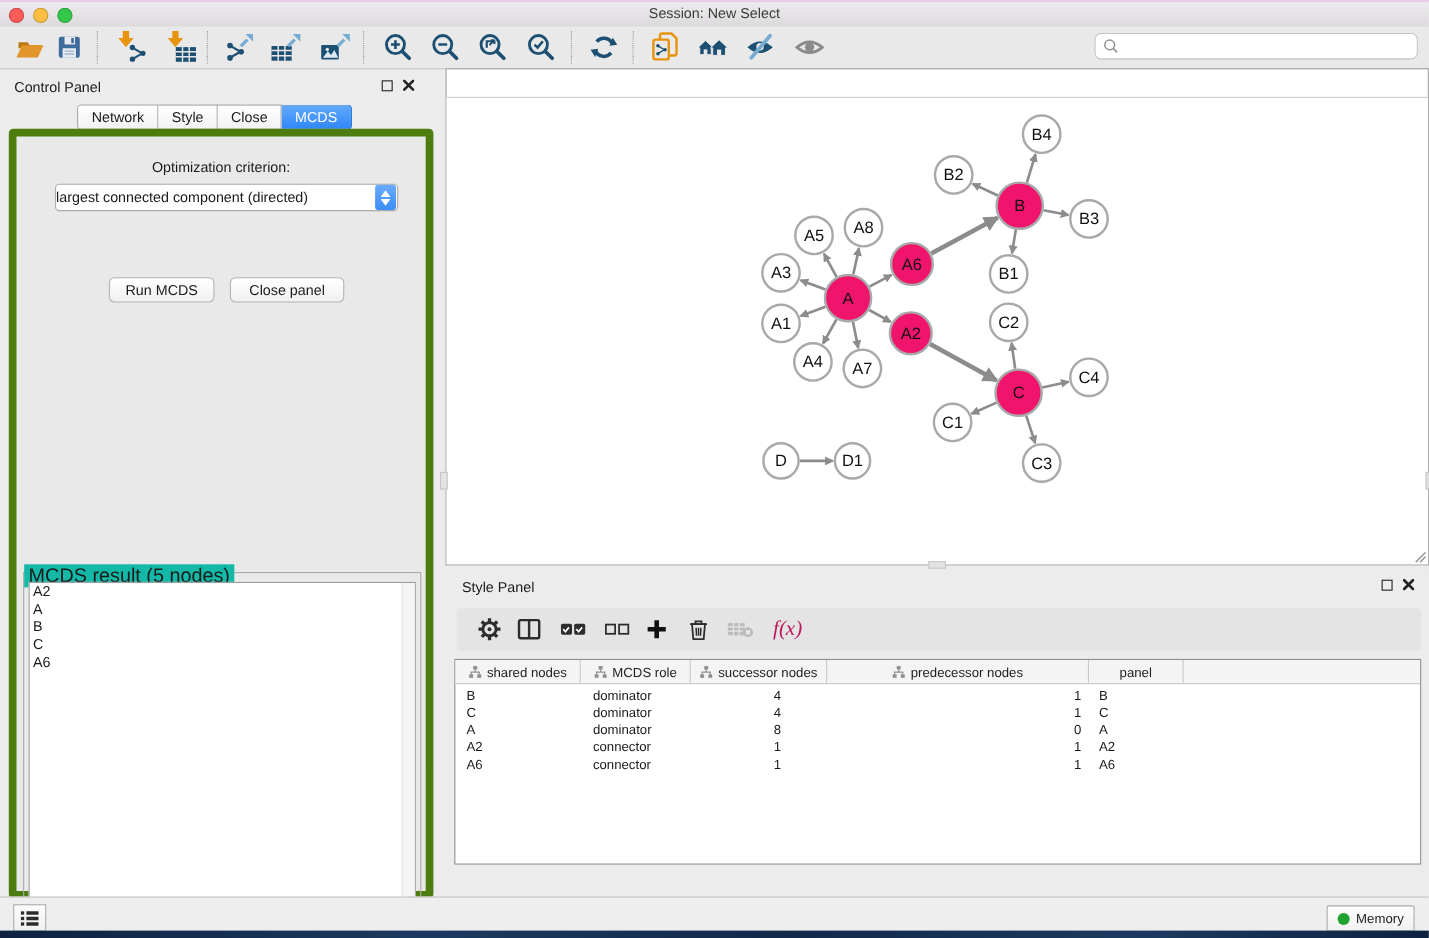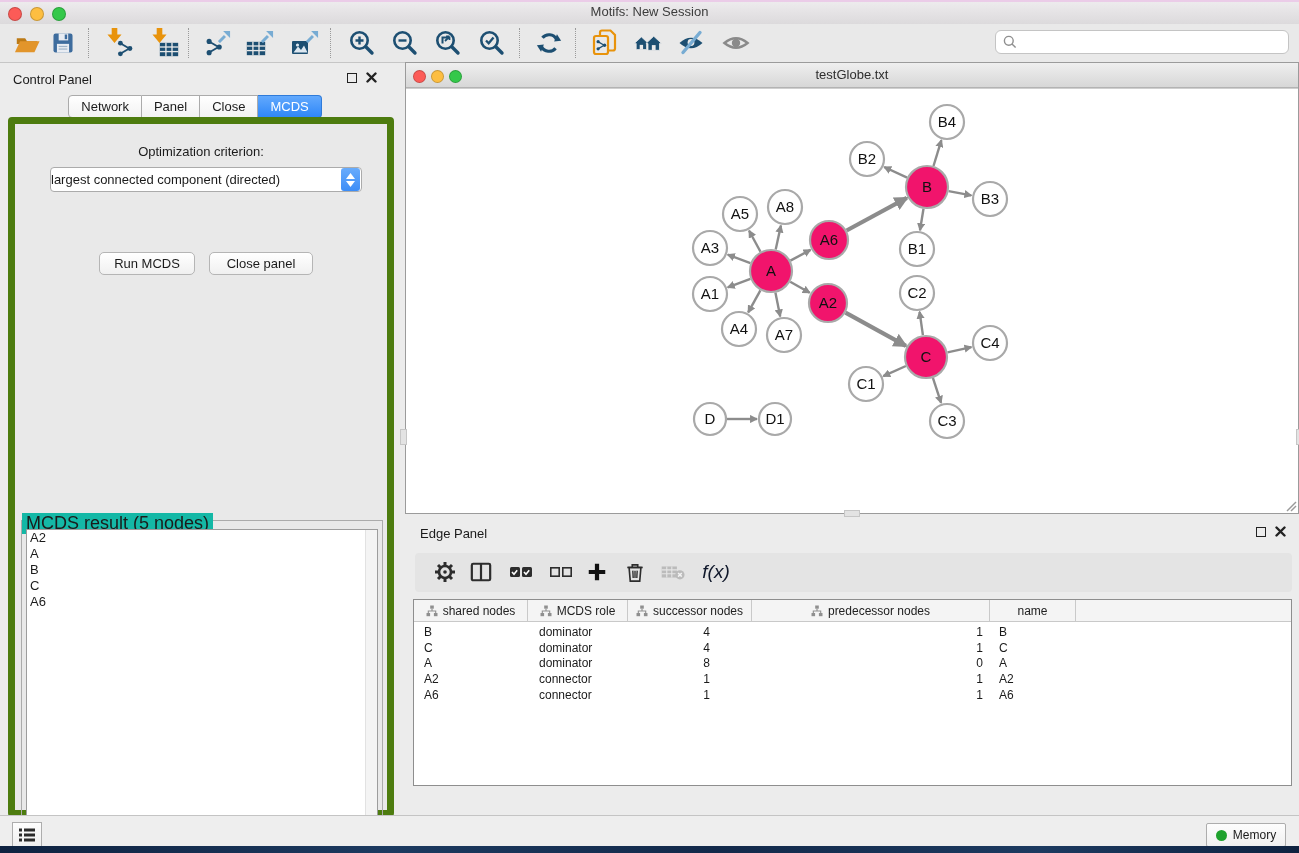--- a/index.html
+++ b/index.html
@@ -55,21 +55,21 @@
   .net-lights{position:absolute;left:7px;top:7px;display:flex;gap:5px}
   .net-light{width:11px;height:11px;border-radius:50%;border:0.5px solid rgba(0,0,0,.2)}
   .net-canvas{position:absolute;left:0px;top:25px;width:892px;height:424px;background:#fff;border-top:1px solid #CFCFCF}
   .grip{position:absolute;right:1px;bottom:1px;width:12px;height:12px}
   .nub{position:absolute;background:#E3E3E3;border:1px solid #C6C6C6}
 
   
   .table-panel{left:405px;top:518px;width:894px;height:297px;background:#ECECEC}
   .tp-toolbar{position:absolute;left:10px;top:35px;width:877px;height:39px;background:#E4E4E4;border-radius:4px}
   .tp-icon{position:absolute;top:5px;width:28px;height:28px;display:flex;align-items:center;justify-content:center}
-  .fx{font-family:Liberation Sans, sans-serif;font-style:italic;font-size:19px;color:#0f172a}
+  .fx{font-family:Liberation Serif, serif;font-style:italic;font-size:19px;color:#be185d}
   .ntable{position:absolute;left:8px;top:81px;width:879px;height:187px;background:#fff;border:1px solid #8E8E8E;box-sizing:border-box;overflow:hidden}
   .thead{display:flex;height:21px;background:#F4F4F4;border-bottom:1px solid #C9C9C9}
   .th{display:flex;align-items:center;justify-content:center;gap:5px;font-size:12px;color:#222;
       border-right:1px solid #C9C9C9;box-sizing:border-box;height:100%}
   .c0{width:114px}.c1{width:100px}.c2{width:124px}.c3{width:238px}.c4{width:86px}
   .tbody{padding-top:2px}
   .trow{display:flex;height:15.7px;align-items:center}
   .tcell{font-size:12px;box-sizing:border-box;white-space:nowrap}
   .trow .c0{padding-left:10px}.trow .c1{padding-left:11px}
   .trow .c2{text-align:right;padding-right:42px}.trow .c3{text-align:right;padding-right:7px}
@@ -138,21 +138,21 @@
     </symbol>
   </defs>
 </svg>
 
 <div class="abs titlebar">
   <div class="abs lights">
     <div class="light l-red"></div>
     <div class="light l-yel"></div>
     <div class="light l-grn"></div>
   </div>
-  <div class="title">Motifs: New Session</div>
+  <div class="title">Session: New Select</div>
 </div>
 
 <div class="abs toolbar">
   <span class="tb-btn" style="left:12px">
     <svg width="28" height="26" viewBox="0 0 30 28">
       <path d="M4 9 h9 l2 3 h11 v3 H4 z" fill="#BC7A16"></path>
       <path d="M2 24 L7.5 12 h21 l-5.5 12 z" fill="#E2952B"></path>
     </svg>
   </span>
   <span class="tb-btn" style="left:48px">
@@ -273,21 +273,21 @@
 <div class="abs control-panel">
   <div class="abs panel-title" style="left:13px;top:10px">Control Panel</div>
   <div class="panel-ctrl" style="right:13px;top:10px">
     <span class="winctl-float"></span>
     <svg width="11" height="11" viewBox="0 0 11 11">
       <path d="M1.5 1.5 L9.5 9.5 M9.5 1.5 L1.5 9.5" stroke="#222" stroke-width="2.4" stroke-linecap="round"></path>
     </svg>
   </div>
   <div class="cp-tabs segmented">
       <div class="seg">Network</div>
-      <div class="seg">Panel</div>
+      <div class="seg">Style</div>
       <div class="seg">Close</div>
       <div class="seg active">MCDS</div>
     </div>
   <div class="cp-body">
     <div class="opt-label">Optimization criterion:</div>
     <div class="dropdown">
       <span class="dd-text">largest connected component (directed)</span>
       <span class="dd-stepper">
         <svg width="9" height="6" viewBox="0 0 9 6">
             <path d="M4.5 0 L9 6 H0 z" fill="#fff"></path>
@@ -307,28 +307,20 @@
           <div class="result-item">A</div>
           <div class="result-item">B</div>
           <div class="result-item">C</div>
           <div class="result-item">A6</div>
         </div>
     </div>
   </div>
 </div>
 
 <div class="abs net-window">
-  <div class="net-titlebar">
-    <div class="net-lights">
-      <div class="net-light l-red"></div>
-      <div class="net-light l-yel"></div>
-      <div class="net-light l-grn"></div>
-    </div>
-    <div class="title">testGlobe.txt</div>
-  </div>
   <div class="net-canvas">
     <svg width="892" height="424" viewBox="406 88 892 422">
       <defs>
         <marker id="arrowhead" viewBox="0 0 10 10" refX="8.5" refY="5" markerWidth="3.4" markerHeight="3.4" orient="auto">
           <path d="M0 0 L10 5 L0 10 z" fill="#8C8C8C"></path>
         </marker>
       </defs>
     <line x1="760.5" y1="249.7" x2="749.1" y2="228.7" stroke="#8C8C8C" stroke-width="2.4" marker-end="url(#arrowhead)"></line>
         <line x1="775.7" y1="247.5" x2="780.9" y2="223.6" stroke="#8C8C8C" stroke-width="2.4" marker-end="url(#arrowhead)"></line>
         <line x1="750.4" y1="261.2" x2="727.8" y2="252.7" stroke="#8C8C8C" stroke-width="2.4" marker-end="url(#arrowhead)"></line>
@@ -438,21 +430,21 @@
     <div class="nub" style="right:-5px;top:340px;width:5px;height:14px"></div>
     <div class="nub" style="left:438px;bottom:-4px;width:14px;height:5px"></div>
   </div>
   <svg class="grip" width="12" height="12" viewBox="0 0 12 12">
     <line x1="2" y1="11" x2="11" y2="2" stroke="#9a9a9a" stroke-width="1.4"></line>
     <line x1="6" y1="11" x2="11" y2="6" stroke="#9a9a9a" stroke-width="1.4"></line>
   </svg>
 </div>
 
 <div class="abs table-panel">
-  <div class="abs panel-title" style="left:15px;top:8px">Edge Panel</div>
+  <div class="abs panel-title" style="left:15px;top:8px">Style Panel</div>
   <div class="panel-ctrl" style="right:13px;top:8px">
     <span class="winctl-float"></span>
     <svg width="11" height="11" viewBox="0 0 11 11">
       <path d="M1.5 1.5 L9.5 9.5 M9.5 1.5 L1.5 9.5" stroke="#222" stroke-width="2.4" stroke-linecap="round"></path>
     </svg>
   </div>
 
   <div class="tp-toolbar">
     <span class="tp-icon" style="left:16px">
       <svg width="24" height="24" viewBox="0 0 24 24">
@@ -535,21 +527,21 @@
           </svg>
         <span>successor nodes</span>
       </div>
       <div class="th c3">
         <svg width="12" height="12">
             <use href="#sym-tree" width="12" height="12" style="color:#8f8f8f"></use>
           </svg>
         <span>predecessor nodes</span>
       </div>
       <div class="th c4">
-        <span>name</span>
+        <span>panel</span>
       </div>
     </div>
     <div class="tbody">
         <div class="trow">
           <div class="tcell c0">B</div>
           <div class="tcell c1">dominator</div>
           <div class="tcell c2">4</div>
           <div class="tcell c3">1</div>
           <div class="tcell c4">B</div>
         </div>

